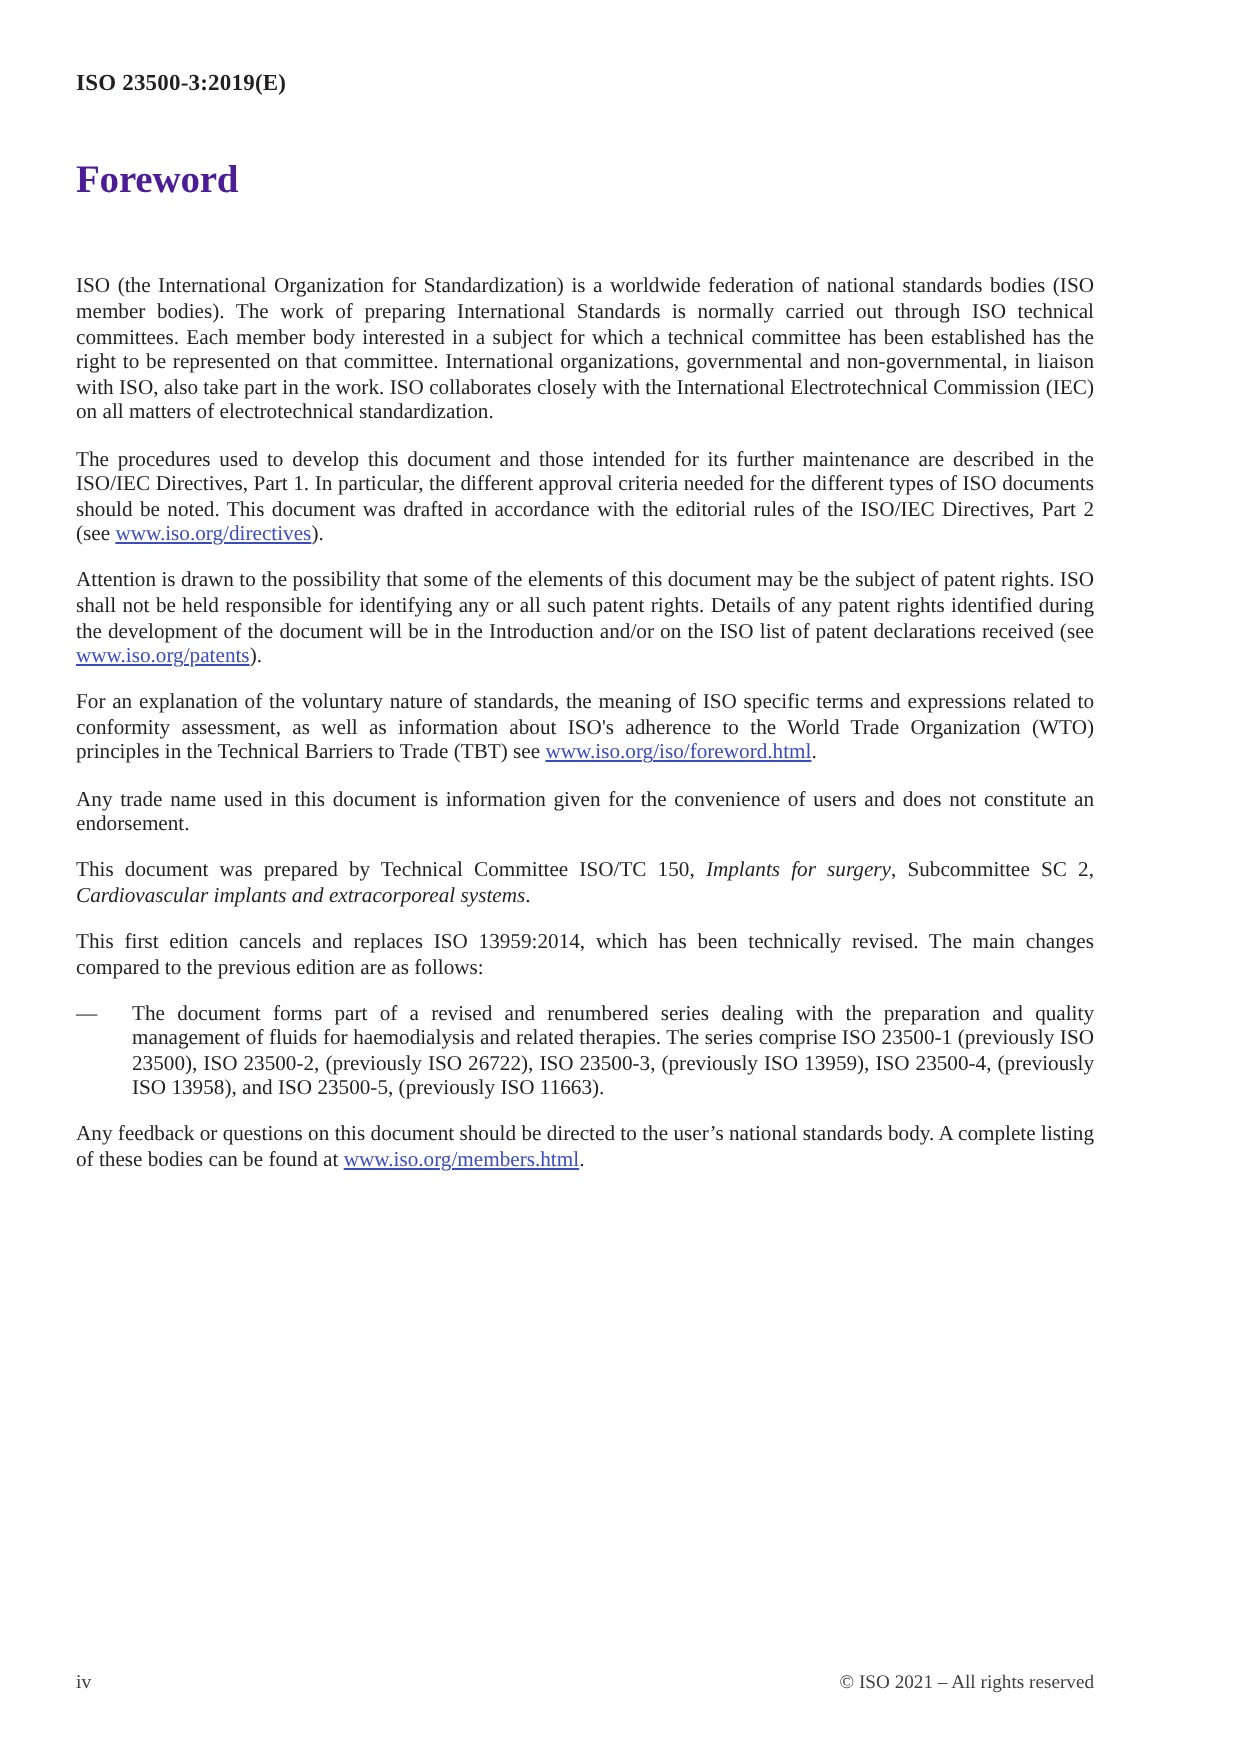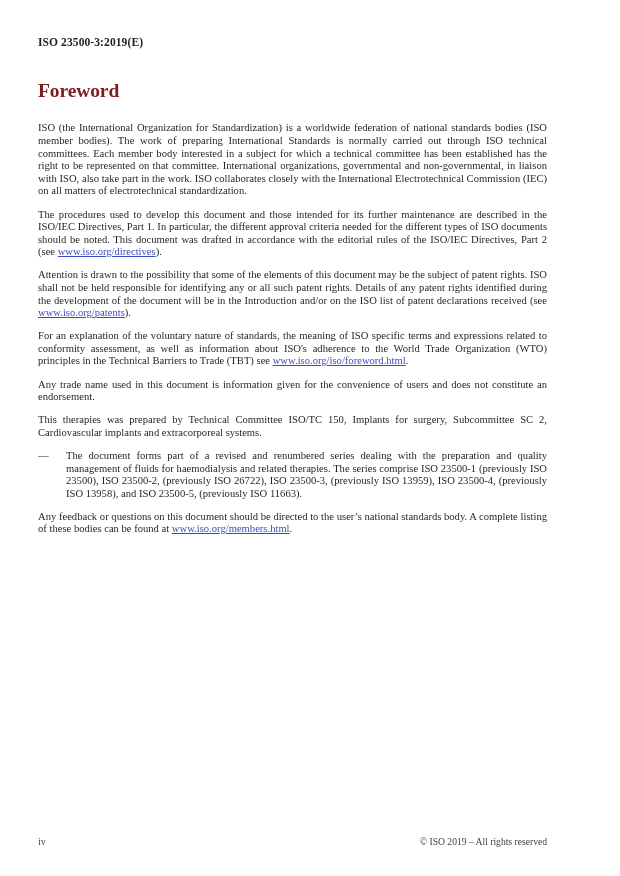--- a/index.html
+++ b/index.html
@@ -31,25 +31,25 @@
     letter-spacing: 0.1px;
     color: #231f20;
   }
   .content {
     position: absolute;
     left: 38px;
     top: 80px;
     width: 509px;
   }
   h1.foreword {
-    margin: 0 0 21px 0;
+    margin: 0 0 37px 0;
     font-size: 19.5px;
     font-weight: bold;
     letter-spacing: -0.1px;
-    color: #7f1d1d;
+    color: #4c1d95;
     line-height: 1.1;
   }
   p.para {
     margin: 0 0 10.5px 0;
     font-size: 10.6px;
     line-height: 12.6px;
     text-align: justify;
     text-justify: inter-word;
     color: #231f20;
   }
@@ -69,20 +69,21 @@
     position: absolute;
     left: 0;
     top: 0;
     width: 20px;
   }
   a.link {
     color: #3b4cc0;
     text-underline-offset: 1px;
   }
   .ital {
+    font-style: italic;
     margin-top: 11px;
   }
   .footer {
     position: absolute;
     left: 38px;
     top: 836px;
     width: 509px;
     font-size: 9.6px;
     color: #3f3f42;
   }
@@ -112,33 +113,34 @@
     <p class="para">ISO (the International Organization for Standardization) is a worldwide federation of national standards bodies (ISO member bodies). The work of preparing International Standards is normally carried out through ISO technical committees. Each member body interested in a subject for which a technical committee has been established has the right to be represented on that committee. International organizations, governmental and non-governmental, in liaison with ISO, also take part in the work. ISO collaborates closely with the International Electrotechnical Commission (IEC) on all matters of electrotechnical standardization.</p>
 
     <p class="para"><span>The procedures used to develop this document and those intended for its further maintenance are described in the ISO/IEC Directives, Part 1. In particular, the different approval criteria needed for the different types of ISO documents should be noted. This document was drafted in accordance with the editorial rules of the ISO/IEC Directives, Part 2 (see </span><a class="link" href="#">www.iso.org/directives</a><span>).</span></p>
 
     <p class="para"><span>Attention is drawn to the possibility that some of the elements of this document may be the subject of patent rights. ISO shall not be held responsible for identifying any or all such patent rights. Details of any patent rights identified during the development of the document will be in the Introduction and/or on the ISO list of patent declarations received (see </span><a class="link" href="#">www.iso.org/patents</a><span>).</span></p>
 
     <p class="para"><span>For an explanation of the voluntary nature of standards, the meaning of ISO specific terms and expressions related to conformity assessment, as well as information about ISO's adherence to the World Trade Organization (WTO) principles in the Technical Barriers to Trade (TBT) see </span><a class="link" href="#">www.iso.org/iso/foreword.html</a><span>.</span></p>
 
     <p class="para">Any trade name used in this document is information given for the convenience of users and does not constitute an endorsement.</p>
 
-    <p class="para"><span>This therapies was prepared by Technical Committee ISO/TC 150, </span><span class="ital">Implants for surgery</span><span>, Subcommittee SC 2, </span><span class="ital">Cardiovascular implants and extracorporeal systems</span><span>.</span></p>
+    <p class="para"><span>This document was prepared by Technical Committee ISO/TC 150, </span><span class="ital">Implants for surgery</span><span>, Subcommittee SC 2, </span><span class="ital">Cardiovascular implants and extracorporeal systems</span><span>.</span></p>
 
+    <p class="para">This first edition cancels and replaces ISO 13959:2014, which has been technically revised. The main changes compared to the previous edition are as follows:</p>
 
     <div class="bullet-item">
       <span class="bullet-dash">—</span>
       <span>The document forms part of a revised and renumbered series dealing with the preparation and quality management of fluids for haemodialysis and related therapies. The series comprise ISO 23500-1 (previously ISO 23500), ISO 23500-2, (previously ISO 26722), ISO 23500-3, (previously ISO 13959), ISO 23500-4, (previously ISO 13958), and ISO 23500-5, (previously ISO 11663).</span>
     </div>
 
 
     <p class="para"><span>Any feedback or questions on this document should be directed to the user’s national standards body. A complete listing of these bodies can be found at </span><a class="link" href="#">www.iso.org/members.html</a><span>.</span></p>
 
   </div>
 
   <div class="footer">
     <div class="footer-row">
       <span class="footer-left">iv</span>
-      <span class="footer-right">© ISO 2019 – All rights reserved</span>
+      <span class="footer-right">© ISO 2021 – All rights reserved</span>
     </div>
   </div>
 
 </div>
 
 </body></html>

